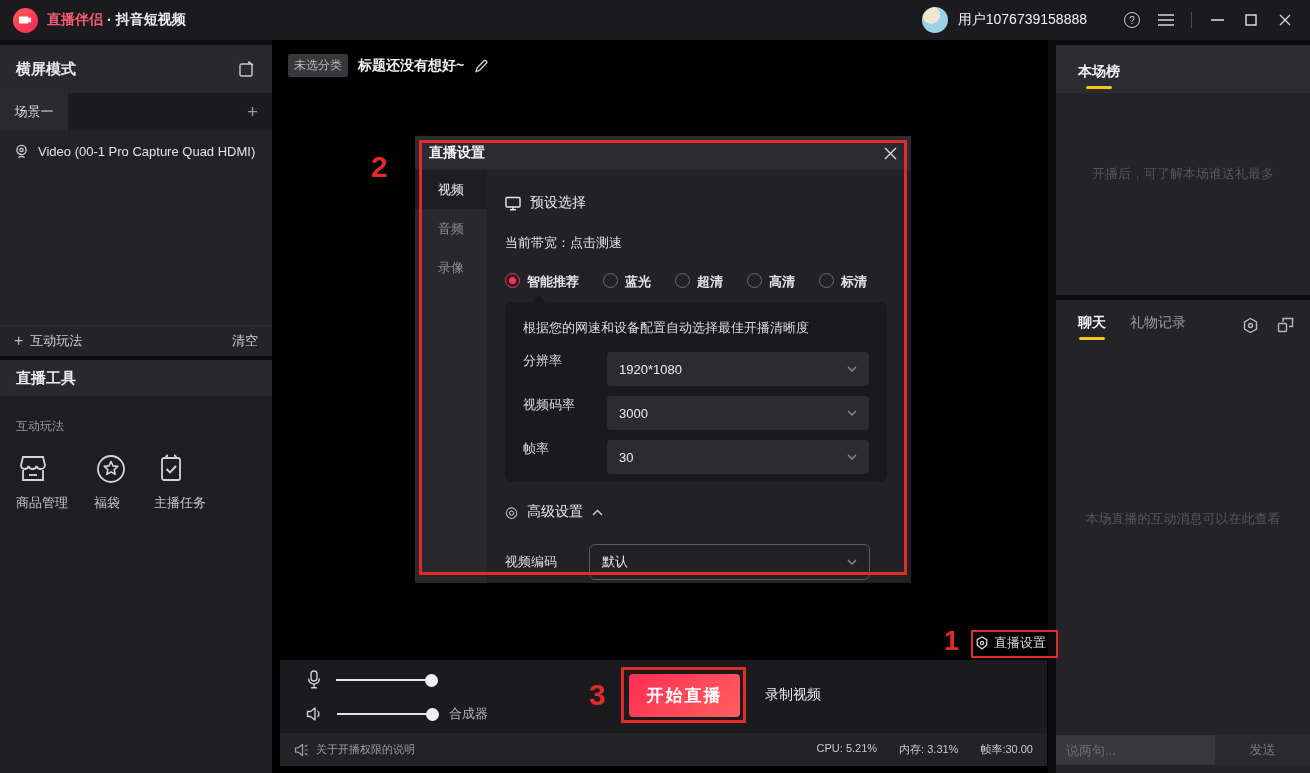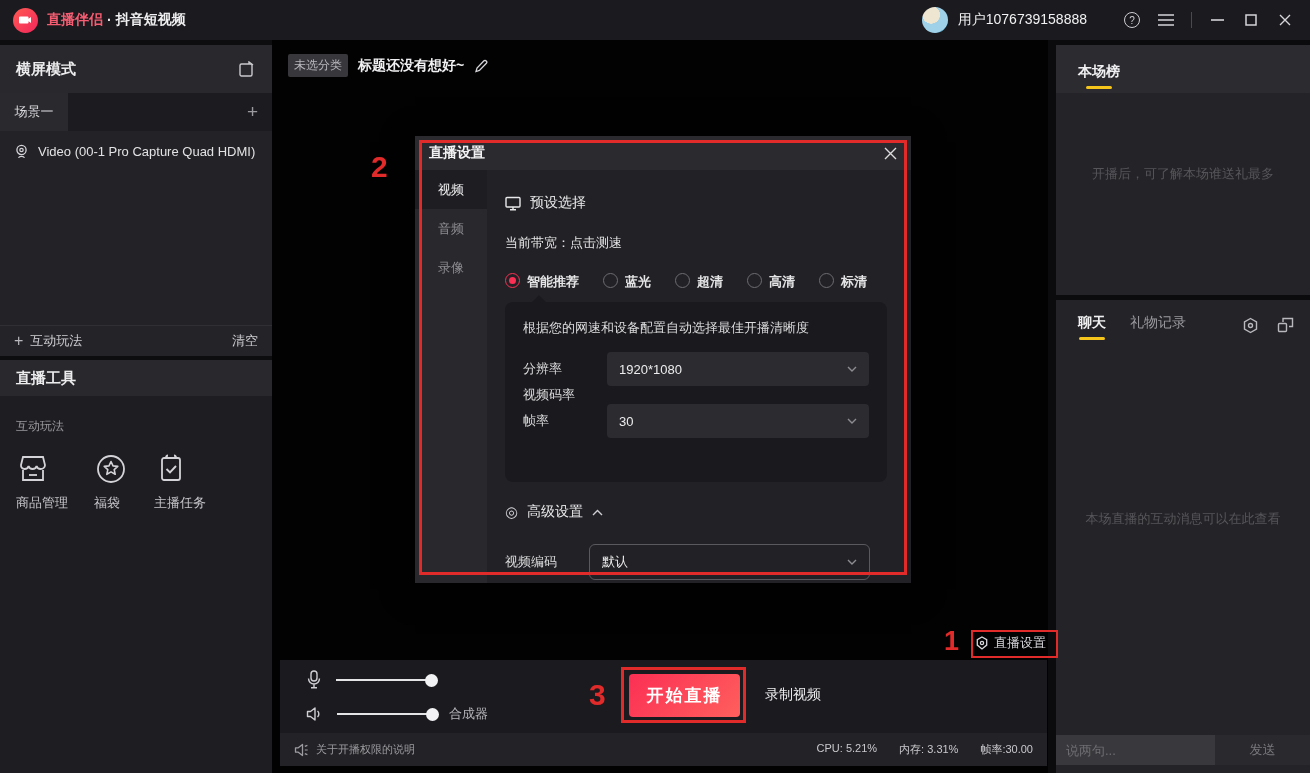--- a/index.html
+++ b/index.html
@@ -112,21 +112,21 @@
   .radio-opt { display:flex; align-items:flex-start; gap:7px; font-size:13px; color:#e4e4e6; font-weight:bold; }
   .radio-c { width:15px; height:15px; border-radius:50%; border:1.6px solid #6d6d71; position:relative; }
   .radio-c.sel { border-color:#fb2f54; }
   .radio-c.sel::after { content:""; position:absolute; left:3px; top:3px; width:7px; height:7px;
     border-radius:50%; background:#fb2f54; }
   .auto-card { position:relative; width:382px; height:180px; background:#1a1a1e; border-radius:8px;
     padding:17px 18px 0 18px; }
   .auto-card::before { content:""; position:absolute; left:26px; top:-7px;
     border-left:8px solid transparent; border-right:8px solid transparent; border-bottom:8px solid #1a1a1e; }
   .auto-hint { font-size:13px; color:#dcdcde; margin-bottom:15px; }
-  .fld-row { display:flex; align-items:center; }
+  .fld-row { display:flex; align-items:flex-start; margin-bottom:10px; }
   .fld-label { width:84px; font-size:13px; color:#dcdcde; }
   .fld-select { flex:1; height:34px; background:#2c2c30; border-radius:4px; display:flex;
     align-items:center; color:#ececee; font-size:13px; padding:0 12px; }
   .fld-select .chev { margin-left:auto; color:#8d8d91; }
   .adv-row { display:flex; align-items:center; gap:9px; margin-top:21px; color:#e8e8ea; font-size:14px; }
   .adv-target { font-size:15px; color:#cfcfd3; }
   .enc-row { display:flex; align-items:center; margin-top:23px; }
   .enc-label { width:84px; font-size:13px; color:#dcdcde; }
   .enc-select { width:281px; height:36px; border:1px solid #5a5a5e; border-radius:6px; display:flex;
     align-items:center; color:#ececee; font-size:13px; padding:0 12px; background:transparent; }
@@ -426,20 +426,28 @@
               <span>1920*1080</span>
               <span class="chev">
                 <svg width="10" height="6" viewBox="0 0 10 6">
                     <path d="M1 1l4 4 4-4" fill="none" stroke="#8d8d91" stroke-width="1.4"></path>
                   </svg>
               </span>
             </div>
           </div>
           <div class="fld-row">
             <span class="fld-label">视频码率</span>
+            <div class="fld-select">
+              <span>3000</span>
+              <span class="chev">
+                <svg width="10" height="6" viewBox="0 0 10 6">
+                    <path d="M1 1l4 4 4-4" fill="none" stroke="#8d8d91" stroke-width="1.4"></path>
+                  </svg>
+              </span>
+            </div>
           </div>
           <div class="fld-row">
             <span class="fld-label">帧率</span>
             <div class="fld-select">
               <span>30</span>
               <span class="chev">
                 <svg width="10" height="6" viewBox="0 0 10 6">
                     <path d="M1 1l4 4 4-4" fill="none" stroke="#8d8d91" stroke-width="1.4"></path>
                   </svg>
               </span>

